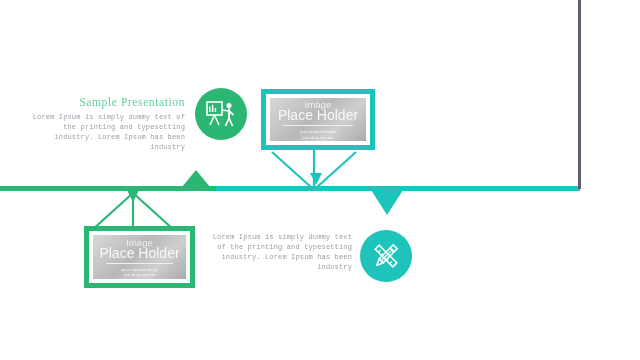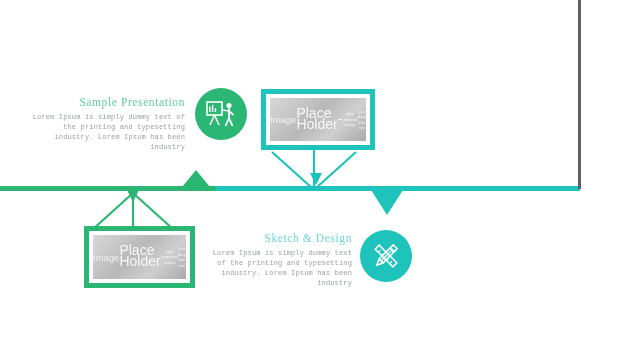--- a/index.html
+++ b/index.html
@@ -151,21 +151,21 @@
   #img-frame-bottom {
     left: 84px; top: 226px;
     width: 111px; height: 62px;
     border: 5px solid #2bb673;
   }
   .img-inner {
     position: absolute;
     left: 4px; top: 4px; right: 4px; bottom: 4px;
     background: linear-gradient(135deg, #d8d8d8 0%, #b8b8b8 45%, #cfcfcf 70%, #aaaaaa 100%);
     display: flex;
-    flex-direction: row;
+    flex-direction: column;
     align-items: center;
     justify-content: center;
     overflow: hidden;
   }
   .ph-line1 {
     font-family: "Liberation Sans", sans-serif;
     font-size: 9.5px;
     color: #f2f2f2;
     line-height: 11px;
   }
@@ -256,21 +256,20 @@
       </g>
     </svg>
   </div>
 
   <div class="text-block" id="text-presentation">
     <div class="block-title" id="title-presentation">Sample Presentation</div>
     <div class="block-body">Lorem Ipsum is simply dummy text of the printing and typesetting industry. Lorem Ipsum has been industry</div>
   </div>
 
   <div class="text-block" id="text-sketch">
-    <div class="block-title" id="title-sketch">Sketch &amp; Design</div>
     <div class="block-body">Lorem Ipsum is simply dummy text of the printing and typesetting industry. Lorem Ipsum has been industry</div>
   </div>
 
   <div class="img-frame" id="img-frame-top">
     <div class="img-inner">
       <div class="ph-line1">Image</div>
       <div class="ph-line2">Place Holder</div>
       <div class="ph-rule"></div>
       <div class="ph-sub">your required image</div>
       <div class="ph-sub">just drug into me</div>

